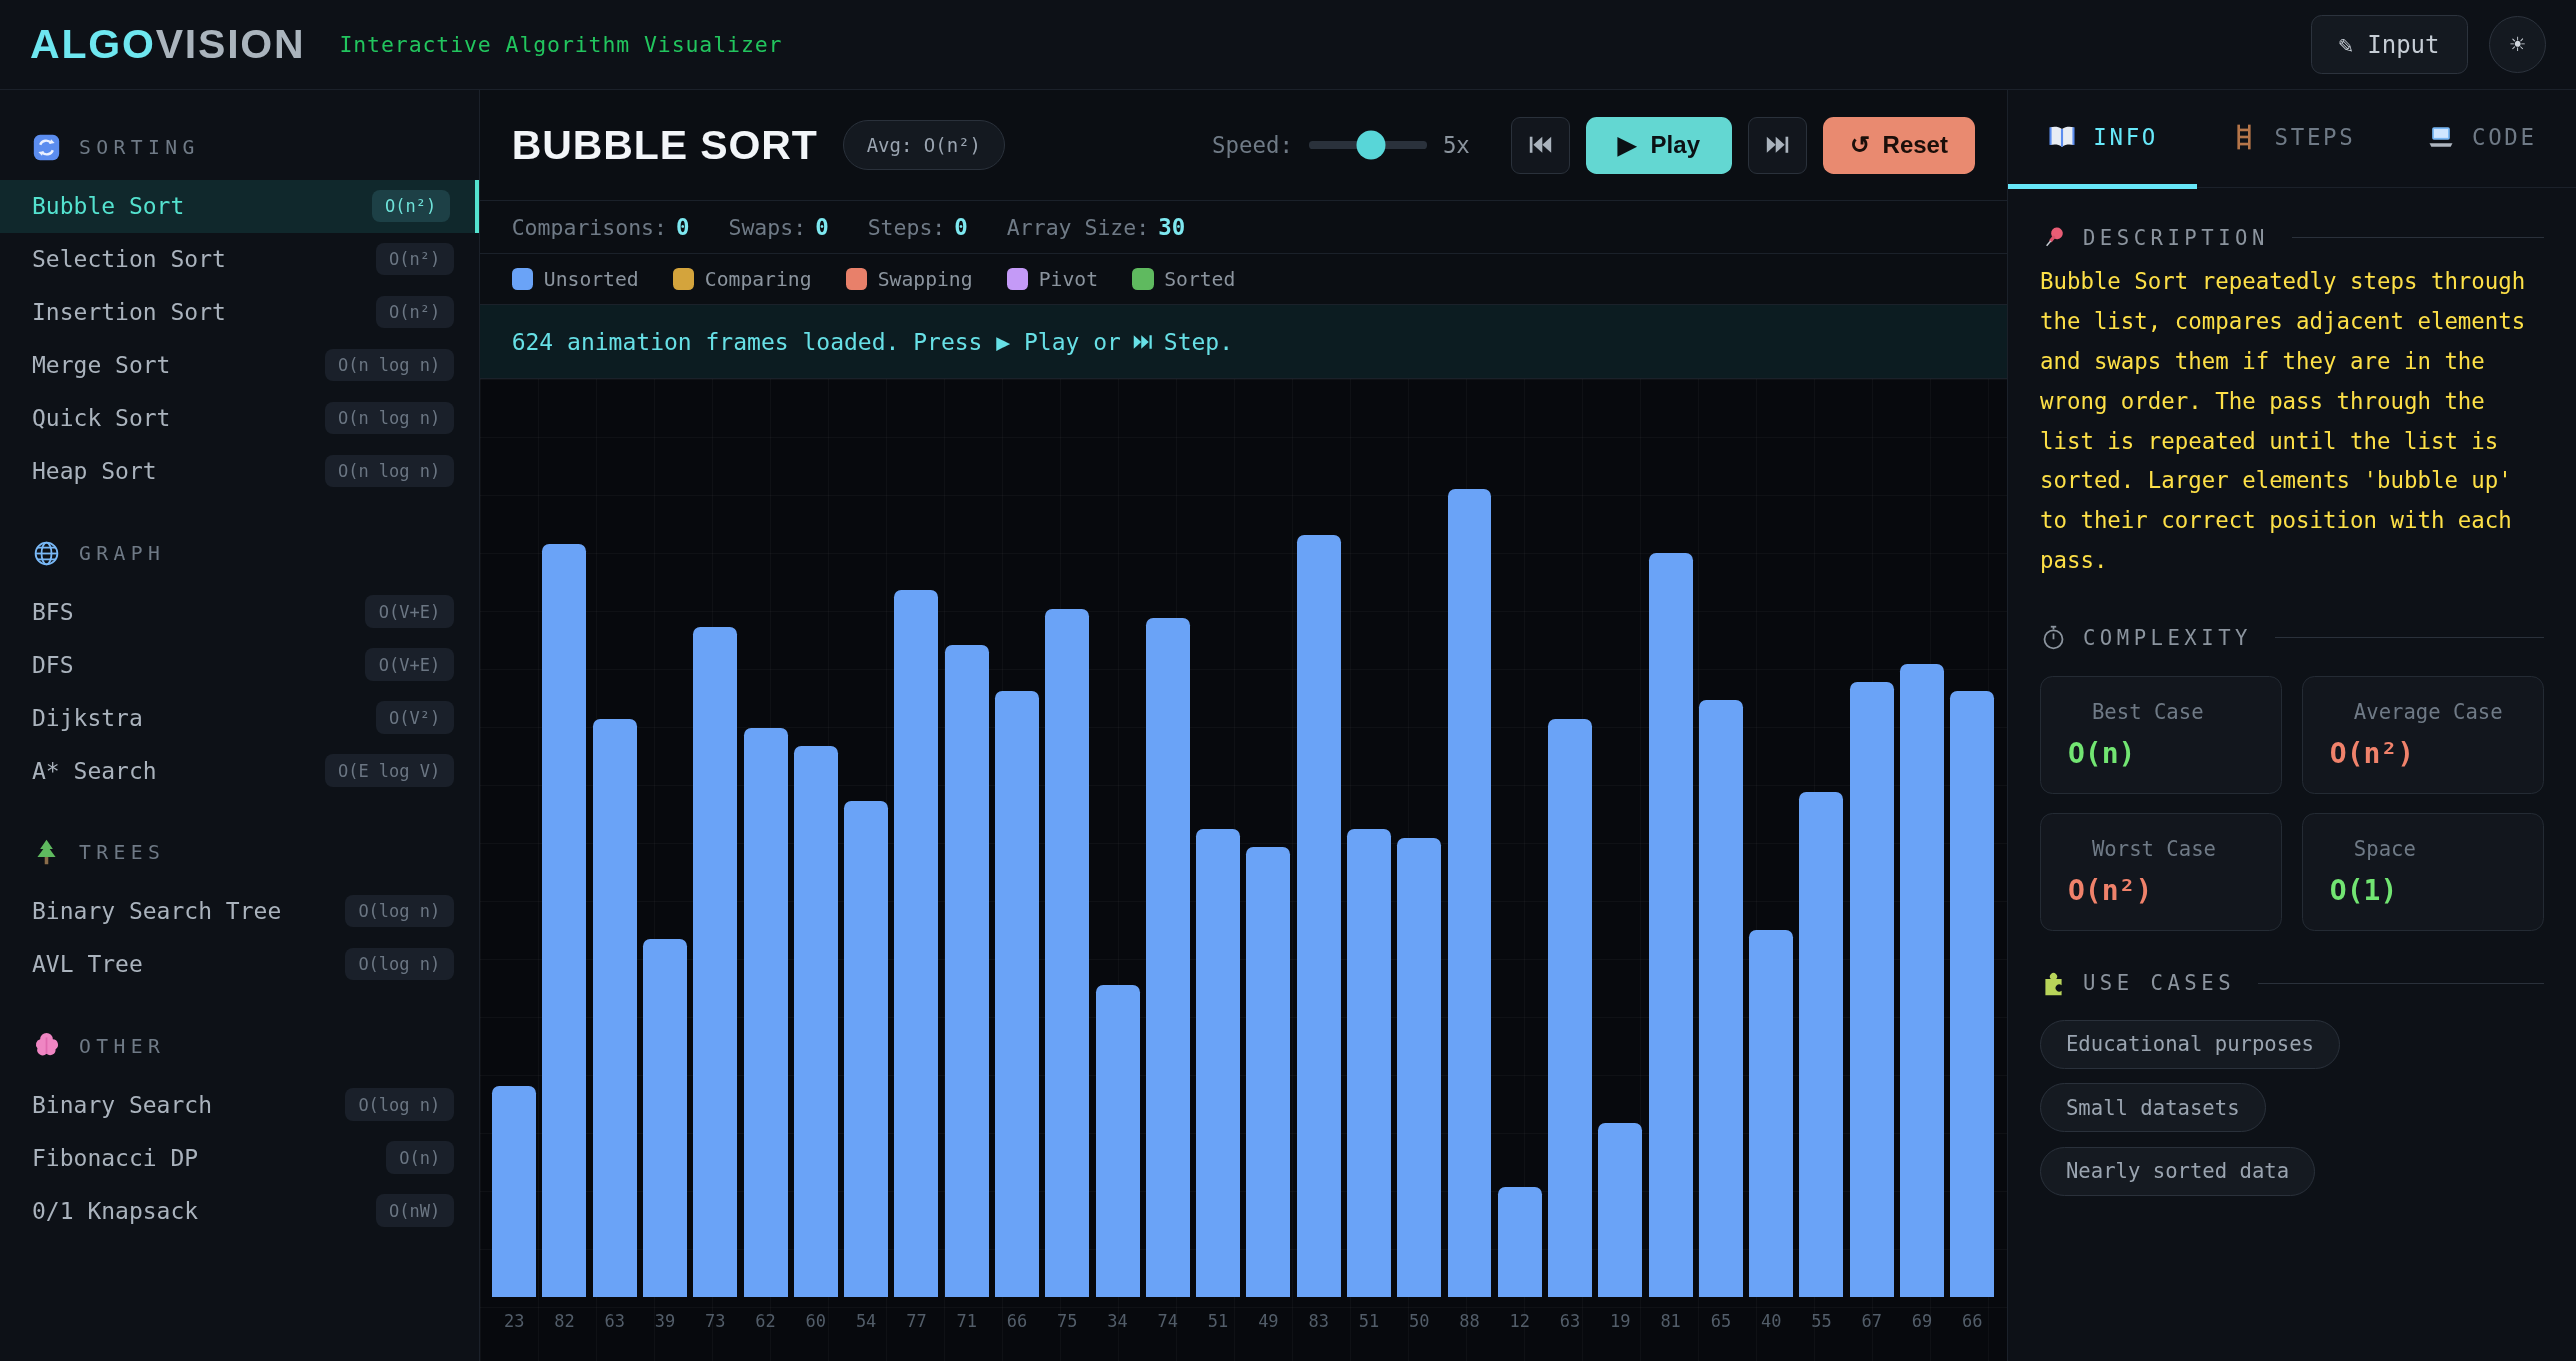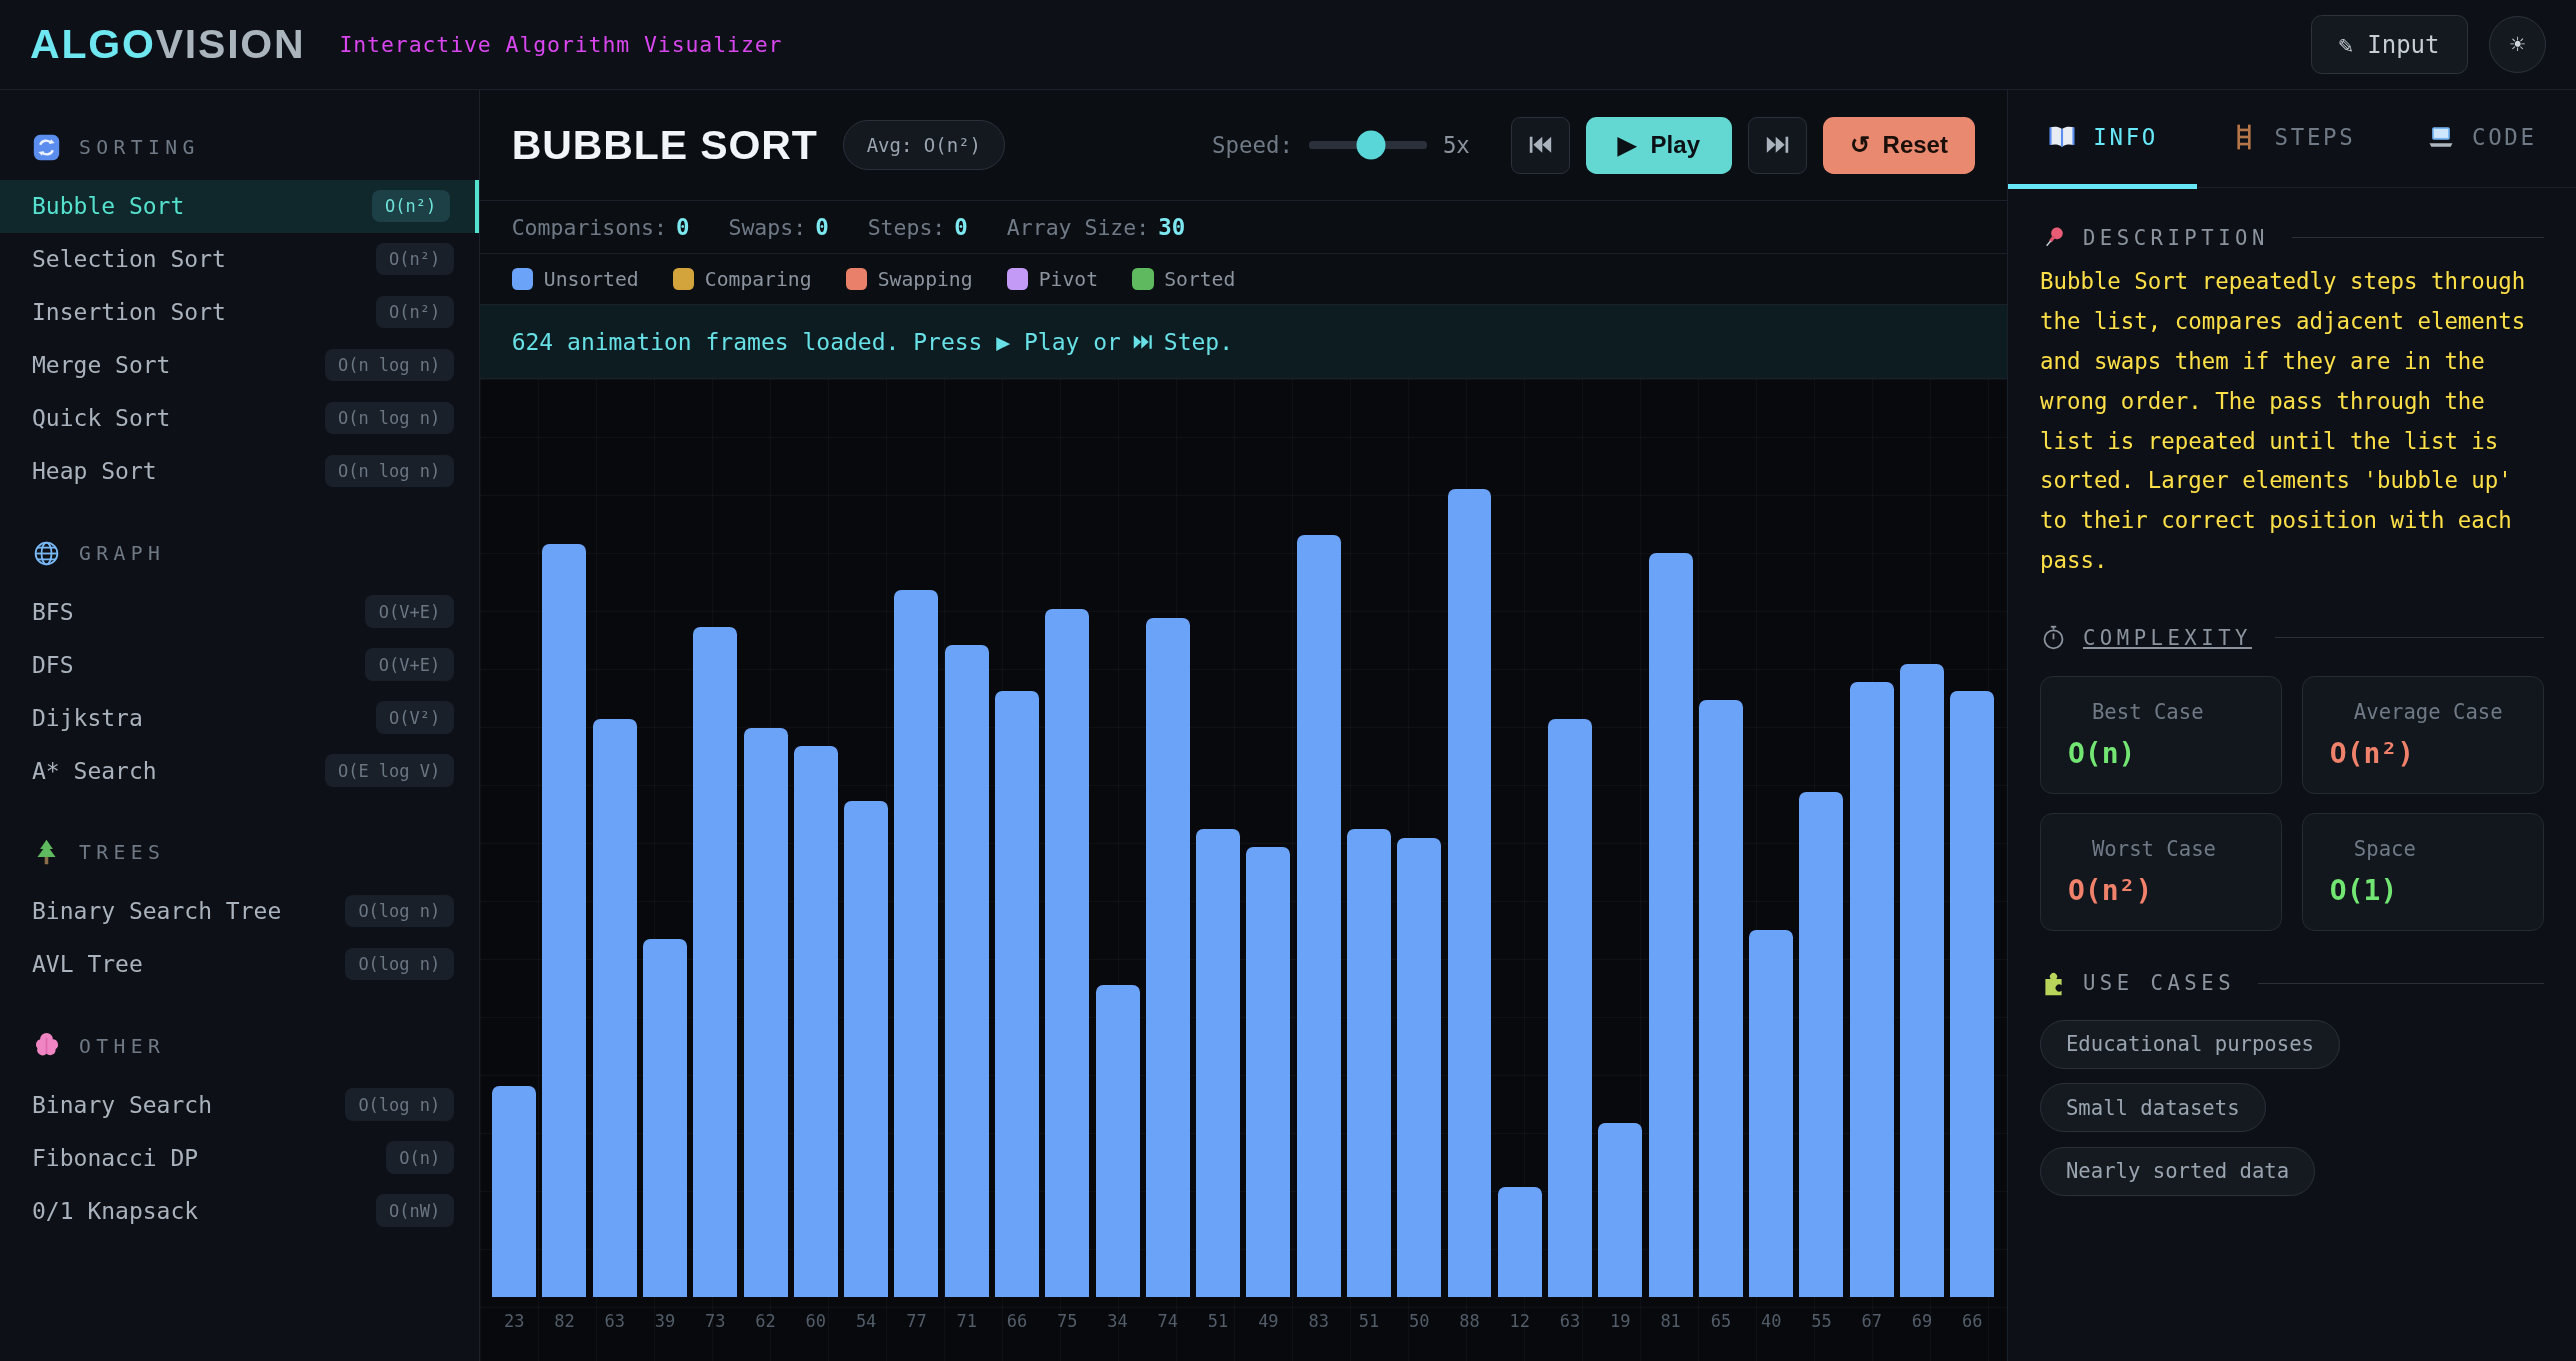--- a/index.html
+++ b/index.html
@@ -11,21 +11,21 @@
     font-size:21.5px;
   }
   .disp{font-family:"Liberation Sans","DejaVu Sans",sans-serif;font-weight:700;}
 
   
   #header{height:90px;display:flex;align-items:center;padding:0 30px;
     border-bottom:0.9px solid #1b212a;background:#0d1117;}
   #logo{font-size:41px;letter-spacing:1.8px;}
   #logo .lg1{color:#6ee7f0;}
   #logo .lg2{color:#aab4bd;}
-  #tagline{margin-left:34px;color:#d946ef;font-size:21.5px;letter-spacing:0.9px;}
+  #tagline{margin-left:34px;color:#22c55e;font-size:21.5px;letter-spacing:0.9px;}
   #header .spacer{flex:1;}
   #input-btn{display:flex;align-items:center;gap:14.3px;height:59px;padding:0 27px;
     background:#141920;border:0.9px solid #2c333d;border-radius:10.7px;color:#c6cdd5;
     font-size:24px;cursor:pointer;}
   #theme-btn{width:57px;height:57px;border-radius:50%;border:0.9px solid #2c333d;
     margin-left:21.5px;display:flex;align-items:center;justify-content:center;
     color:#d0d6dd;font-size:25px;background:#141920;cursor:pointer;}
 
   
   #body{display:flex;height:1271px;}
@@ -454,21 +454,21 @@
                   <rect x="13.2" y="13" width="3.6" height="8" rx="1.5" fill="#d9536b"></rect>
                   <rect x="14.3" y="20" width="1.6" height="7" fill="#c7cdd4"></rect>
                 </g>
               </svg>
           </span>
           <span>DESCRIPTION</span>
           <span class="rule"></span>
         </div>
         <div id="desc-text">Bubble Sort repeatedly steps through the list, compares adjacent elements and swaps them if they are in the wrong order. The pass through the list is repeated until the list is sorted. Larger elements 'bubble up' to their correct position with each pass.</div>
 
-        <div class="p-head" style="margin-top:43px;text-decoration:underline;">
+        <div class="p-head" style="margin-top:43px;">
           <span class="ic">
             <svg width="27" height="27" viewBox="0 0 30 30">
                 <g stroke="#8b949e" fill="none" stroke-width="2">
                   <circle cx="15" cy="17" r="10"></circle>
                   <line x1="15" y1="17" x2="15" y2="10.5"></line>
                   <line x1="12" y1="3" x2="18" y2="3"></line>
                   <line x1="15" y1="3" x2="15" y2="6"></line>
                 </g>
               </svg>
           </span>

